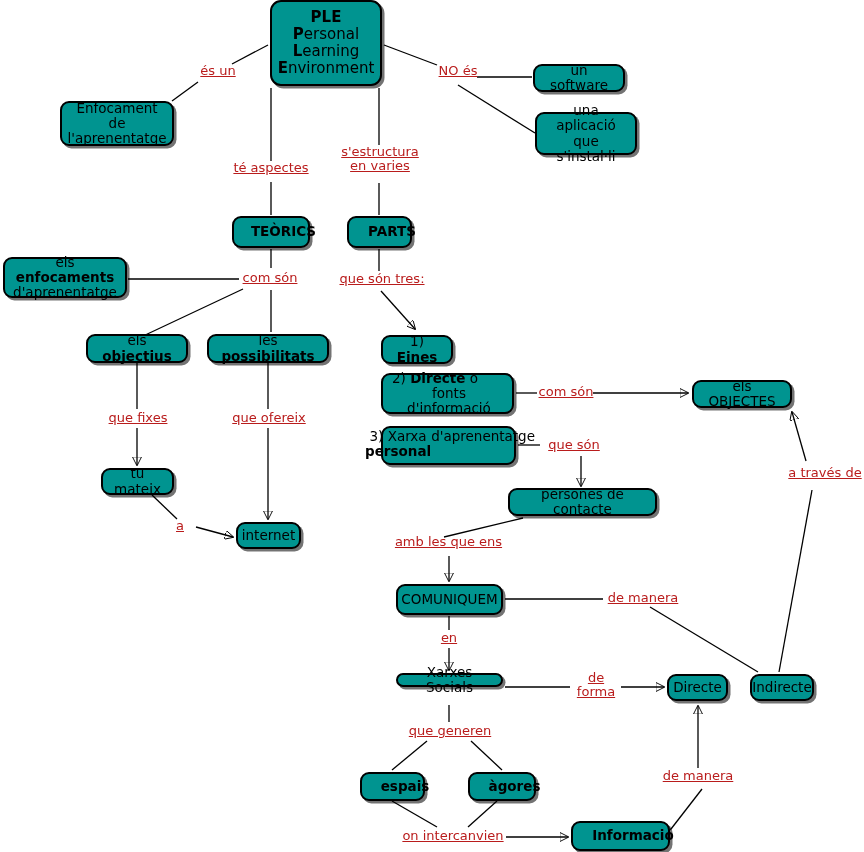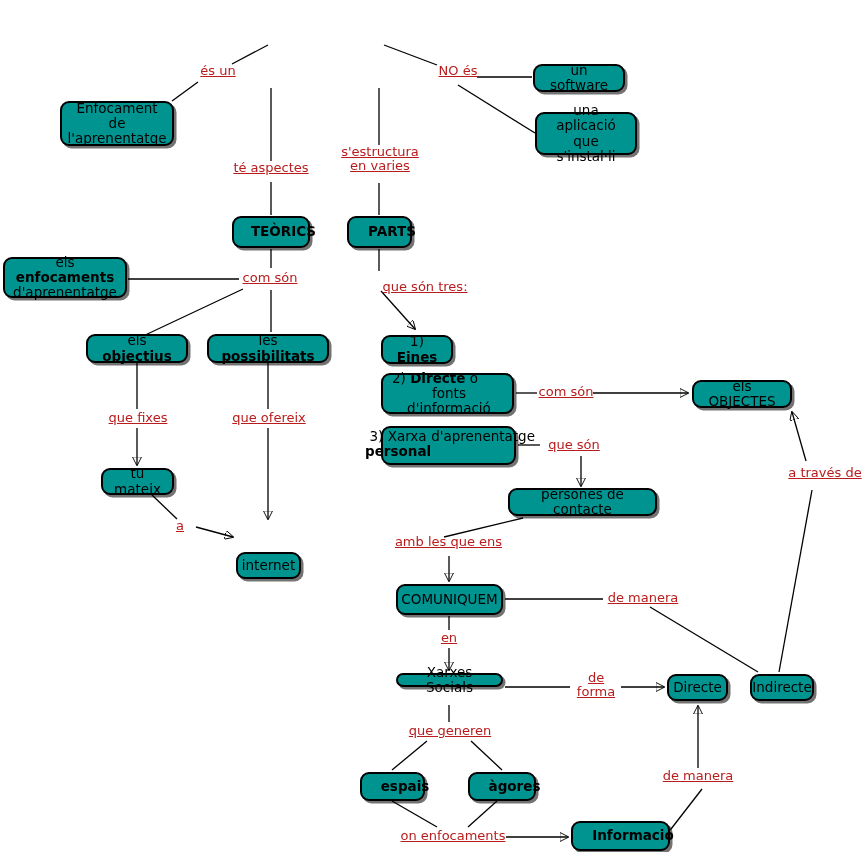--- a/index.html
+++ b/index.html
@@ -142,20 +142,26 @@
     <line x1="392" y1="801" x2="437" y2="827" stroke-width="1.3"></line>
 
     <line x1="497" y1="801" x2="468" y2="827" stroke-width="1.3"></line>
 
     <line x1="506" y1="837" x2="568" y2="837" stroke-width="1.3" marker-end="url(#arrow)"></line>
 
     <line x1="671" y1="829" x2="702" y2="789" stroke-width="1.3"></line>
     <line x1="698" y1="768" x2="698" y2="706" stroke-width="1.3" marker-end="url(#arrow)"></line>
   </svg>
 
+  <div class="node big" style="left:270px; top:0px; width:112px; height:86px; flex-direction:column; justify-content:center; border-radius:11px;">
+    <span style="font-weight:bold;">PLE</span>
+    <span><b>P</b><span>ersonal</span></span>
+    <span><b>L</b><span>earning</span></span>
+    <span><b>E</b><span>nvironment</span></span>
+  </div>
 
   <div class="node" style="left:60px; top:101px; width:114px; height:45px;">Enfocament de
 l'aprenentatge</div>
 
   <div class="node" style="left:533px; top:64px; width:92px; height:28px;">un software</div>
 
   <div class="node" style="left:535px; top:112px; width:102px; height:43px;">una aplicació
 que s'instal·li</div>
 
   <div class="node bold" style="left:232px; top:216px; width:78px; height:32px;">TEÒRICS</div>
@@ -170,21 +176,21 @@
   <div class="node" style="left:86px; top:334px; width:102px; height:29px;">
     <span><span>els </span><span class="b">objectius</span></span>
   </div>
 
   <div class="node" style="left:207px; top:334px; width:122px; height:29px;">
     <span><span>les </span><span class="b">possibilitats</span></span>
   </div>
 
   <div class="node" style="left:101px; top:468px; width:73px; height:27px;">tu mateix</div>
 
-  <div class="node" style="left:236px; top:552px; width:65px; height:27px;">internet</div>
+  <div class="node" style="left:236px; top:522px; width:65px; height:27px;">internet</div>
 
   <div class="node" style="left:381px; top:335px; width:72px; height:29px;">
     <span><span>1) </span><span class="b">Eines</span></span>
   </div>
 
   <div class="node" style="left:381px; top:373px; width:133px; height:41px; flex-direction:column; align-items:flex-start; padding-left:9px;">
     <span><span>2) </span><span class="b">Directe</span><span> o</span></span>
     <span>fonts d'informació</span>
   </div>
 
@@ -215,21 +221,21 @@
 
   <div class="lbl" style="left:437px; top:64px; width:42px;">NO és</div>
 
   <div class="lbl" style="left:230px; top:161px; width:82px;">té aspectes</div>
 
   <div class="lbl" style="left:337px; top:145px; width:86px;">s'estructura
 en varies</div>
 
   <div class="lbl" style="left:239px; top:271px; width:62px;">com són</div>
 
-  <div class="lbl" style="left:337px; top:280px; width:90px;margin-left:43px;">que són tres:</div>
+  <div class="lbl" style="left:337px; top:272px; width:90px;">que són tres:</div>
 
   <div class="lbl" style="left:103px; top:411px; width:70px;">que fixes</div>
 
   <div class="lbl" style="left:228px; top:411px; width:82px;">que ofereix</div>
 
   <div class="lbl" style="left:173px; top:519px; width:14px;">a</div>
 
   <div class="lbl" style="left:535px; top:385px; width:62px;">com són</div>
 
   <div class="lbl" style="left:545px; top:438px; width:58px;">que són</div>
@@ -242,15 +248,15 @@
 
   <div class="lbl" style="left:436px; top:631px; width:26px;">en</div>
 
   <div class="lbl" style="left:570px; top:671px; width:52px;">de
 forma</div>
 
   <div class="lbl" style="left:404px; top:724px; width:92px;">que generen</div>
 
   <div class="lbl" style="left:658px; top:769px; width:80px;">de manera</div>
 
-  <div class="lbl" style="left:398px; top:829px; width:110px;">on enfocaments</div>
+  <div class="lbl" style="left:398px; top:829px; width:110px;">on intercanvien</div>
 
 </div>
 
 </body></html>

